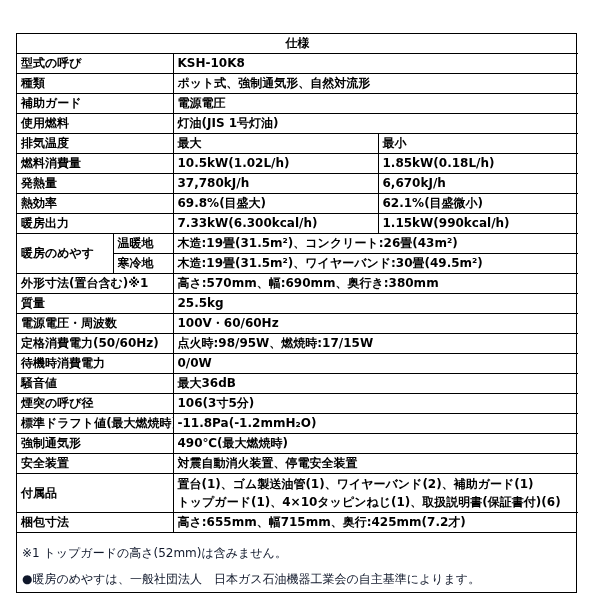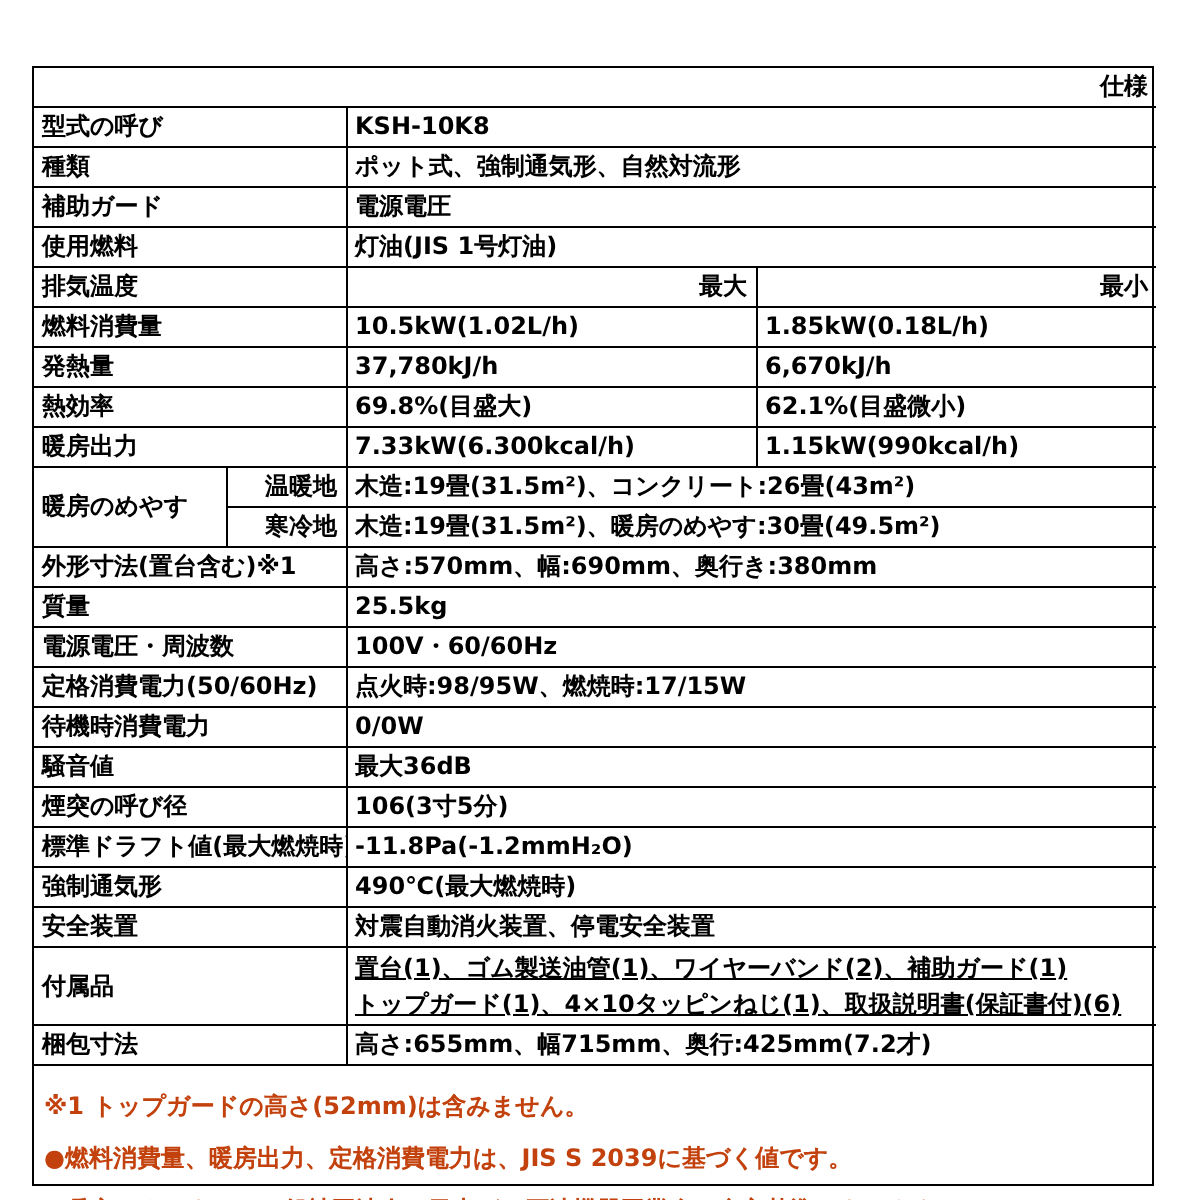--- a/index.html
+++ b/index.html
@@ -40,31 +40,31 @@
     font-size: 12px;
     font-weight: bold;
     color: #000000;
     padding: 1px 4px;
     height: 17px;
     line-height: 1.25;
     white-space: nowrap;
     overflow: hidden;
     vertical-align: middle;
   }
-  td.center { text-align: right; }
-  td.title-cell { text-align: right; margin-top: 26px; }
-  .acc-line { height: 18px; line-height: 18px; text-decoration: underline; }
+  td.center { text-align: left; }
+  td.title-cell { text-align: center; margin-top: 26px; }
+  .acc-line { height: 18px; line-height: 18px; }
   .notes {
     padding: 7px 5px 0 5px;
   }
   .note-line {
     margin: 0;
     font-size: 12px;
-    font-weight: bold;
-    color: #c2410c;
+    font-weight: normal;
+    color: #0f172a;
     line-height: 26px;
     white-space: nowrap;
   }
 </style>
 </head>
 <body>
 
 <div class="page">
   <div class="spec-box">
     <div class="table-wrap">
@@ -125,21 +125,21 @@
           <td>1.15kW(990kcal/h)</td>
         </tr>
 
         <tr>
           <td rowspan="2">暖房のめやす</td>
           <td class="center">温暖地</td>
           <td colspan="2">木造:19畳(31.5m²)、コンクリート:26畳(43m²)</td>
         </tr>
         <tr>
           <td class="center">寒冷地</td>
-          <td colspan="2">木造:19畳(31.5m²)、暖房のめやす:30畳(49.5m²)</td>
+          <td colspan="2">木造:19畳(31.5m²)、ワイヤーバンド:30畳(49.5m²)</td>
         </tr>
 
         <tr>
           <td colspan="2">外形寸法(置台含む)※1</td>
           <td colspan="2">高さ:570mm、幅:690mm、奥行き:380mm</td>
         </tr>
         <tr>
           <td colspan="2">質量</td>
           <td colspan="2">25.5kg</td>
         </tr>
@@ -187,17 +187,16 @@
         <tr>
           <td colspan="2">梱包寸法</td>
           <td colspan="2">高さ:655mm、幅715mm、奥行:425mm(7.2才)</td>
         </tr>
       </tbody>
         </table>
     </div>
 
     <div class="notes">
       <p class="note-line">※1 トップガードの高さ(52mm)は含みません。</p>
-      <p class="note-line">●燃料消費量、暖房出力、定格消費電力は、JIS S 2039に基づく値です。</p>
       <p class="note-line">●暖房のめやすは、一般社団法人　日本ガス石油機器工業会の自主基準によります。</p>
     </div>
   </div>
 </div>
 
 </body></html>

